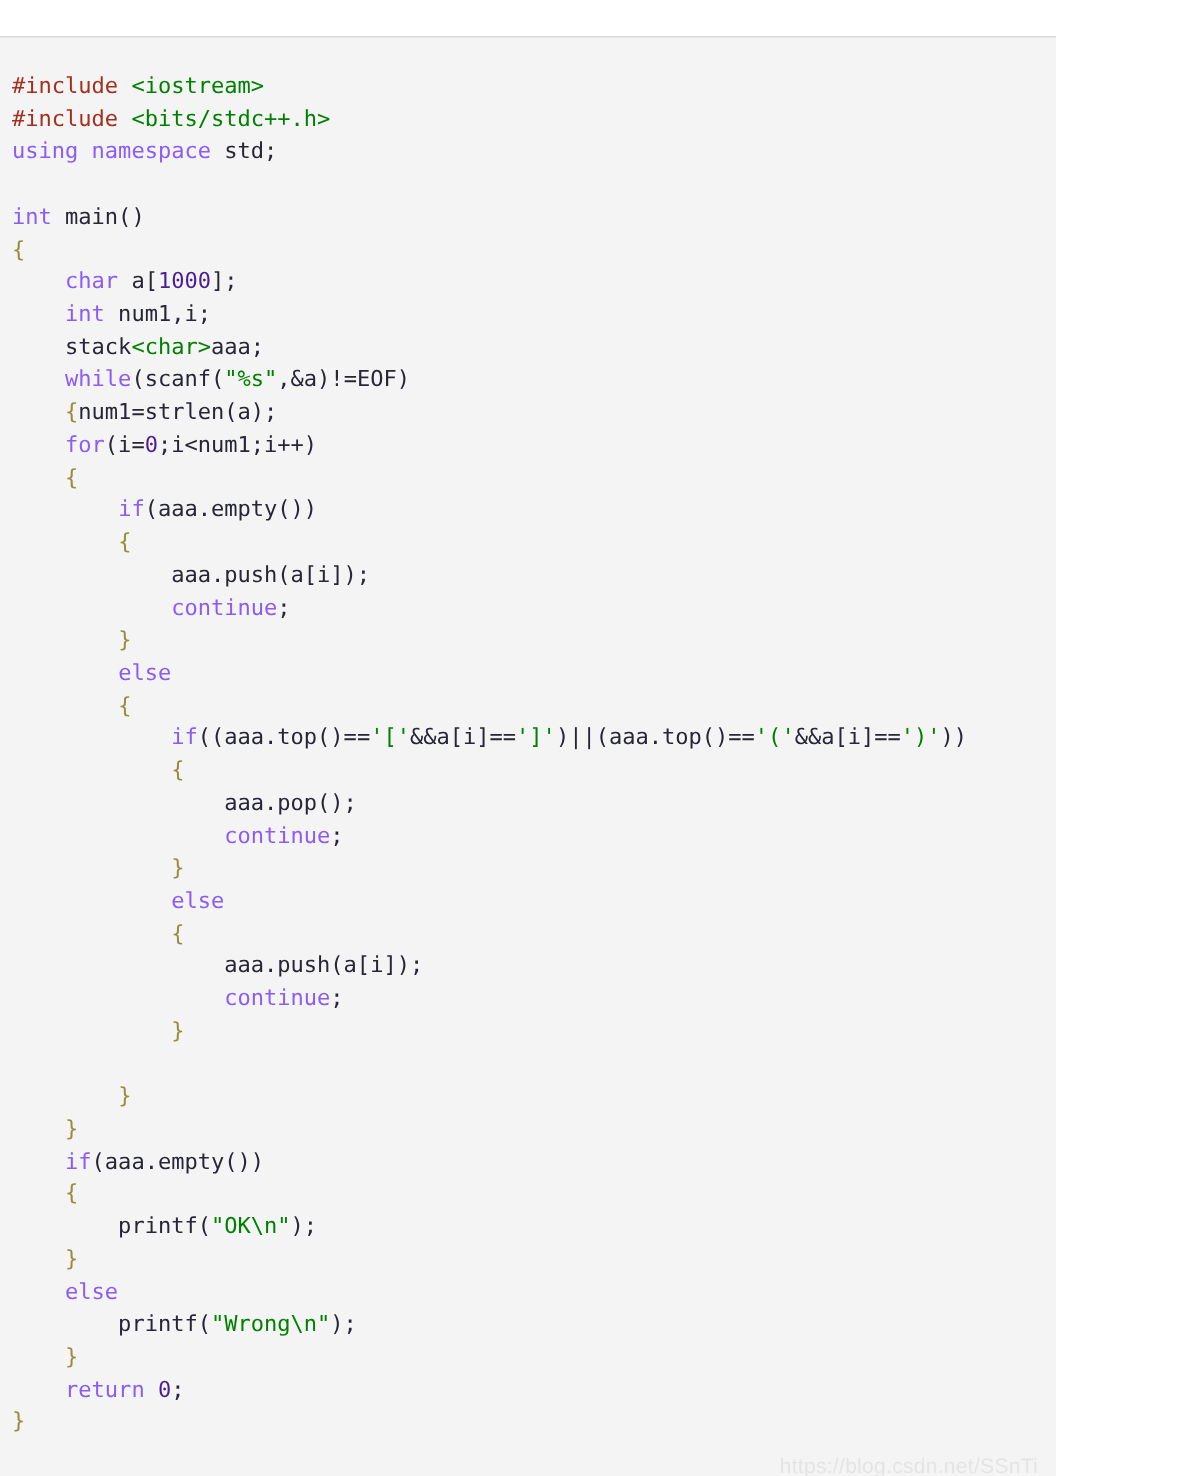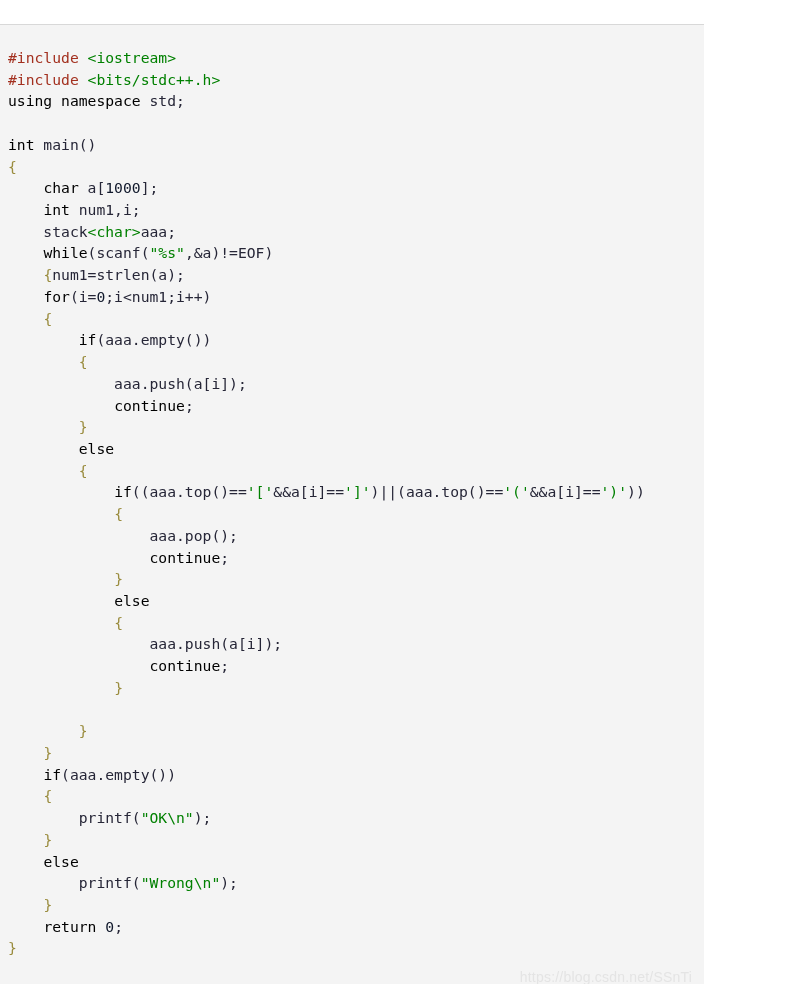--- a/index.html
+++ b/index.html
@@ -53,24 +53,24 @@
 
   .ln {
     display: block;
     height: 21.72px;
     white-space: pre;
   }
 
   
   .t-pre   { color: #a3301f; }            
   .t-str   { color: #008000; }            
-  .t-kw    { color: #000000; }            
+  .t-kw    { color: #8b5cf6; }            
   .t-brace { color: #9a8c3e; }            
   .t-pln   { color: #262637; text-align: center; }            
-  .t-num   { color: #0f172a; }            
+  .t-num   { color: #4c1d95; }            
 
   #watermark {
     position: absolute;
     right: 12px;
     bottom: 10px;
     color: #e4e4e4;
     font-family: "Liberation Sans", sans-serif;
     font-size: 14px;
     letter-spacing: 0.2px;
     user-select: none;

